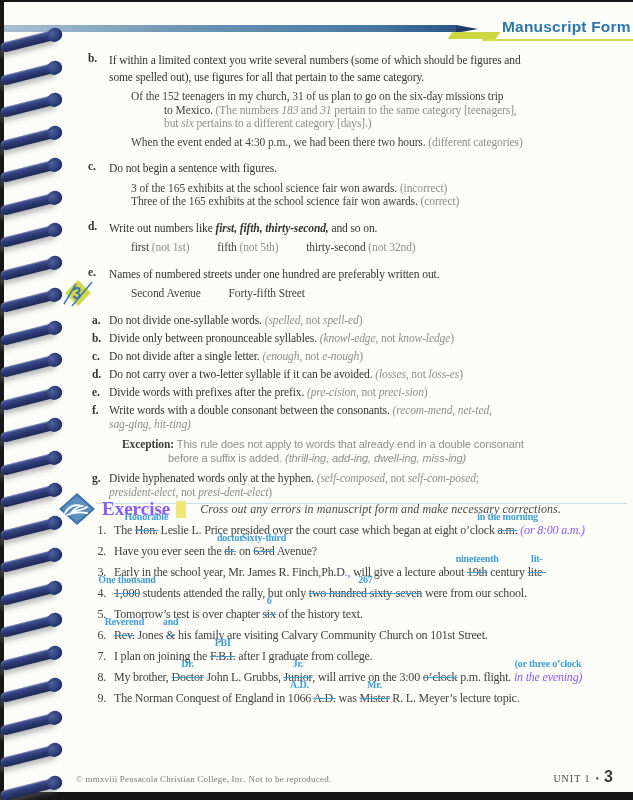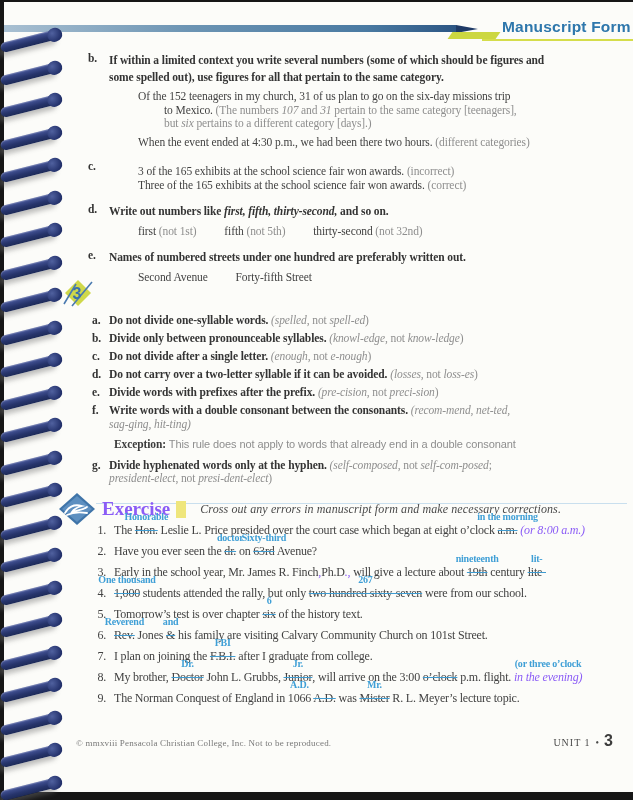--- a/index.html
+++ b/index.html
@@ -19,52 +19,52 @@
   .hbar{position:absolute;left:0;top:23px;width:452px;height:7px;
         background:linear-gradient(to right,#a9c0d2,#6d95b4 40%,#4a7aa2 80%,#2c5684);}
   .hbar-tip{position:absolute;left:452px;top:23px;width:0;height:0;
         border-top:4px solid transparent;border-bottom:4px solid transparent;border-left:22px solid #1e3a66;}
   .haccent{position:absolute;left:446px;top:30px;width:48px;height:7px;background:#ccd741;transform:skewX(-35deg);}
   .htitle{position:absolute;left:498px;top:16px;font-family:"Liberation Sans",sans-serif;
         font-weight:bold;font-size:15.5px;color:#2e77ac;letter-spacing:.2px;}
   .hline{position:absolute;left:478px;top:37px;right:0;height:2px;background:#d5dd4b;}
 
   
-  .s-h{font-weight:bold;color:#343434;}
+  .s-h{font-weight:normal;color:#343434;}
   .s-hi{font-weight:bold;font-style:italic;color:#343434;}
   .s-hx{font-weight:bold;color:#3c3c3c;}
   .s-r{color:#424242;}
   .s-g{color:#8e8e8e;}
   .s-gi{color:#8e8e8e;font-style:italic;}
 
   
   #rules{position:absolute;left:84px;top:50px;width:540px;font-size:11.5px;letter-spacing:-.1px;}
   .rule-item{display:flex;margin-bottom:11px;}
   .rule-label{width:21px;flex:none;font-weight:bold;color:#343434;}
   .rule-body{flex:1;}
   .h-line{line-height:16.5px;white-space:pre;}
   .ex-line{line-height:13.5px;white-space:pre;}
   .ex-group{margin-top:5px;}
-  .ind-1{margin-left:29px;}
+  .ind-1{margin-left:22px;}
   .ind-2{margin-left:55px;}
   .gap-top{margin-top:5px;}
 
   
   #sec3{position:absolute;left:58px;top:276px;width:566px;}
   .sec3-head{display:flex;align-items:center;}
   .badge{width:32px;height:30px;flex:none;margin-right:4px;}
   .sec3-title{font-weight:bold;font-size:13px;color:#3a6fad;letter-spacing:-.1px;}
   #divlist{margin-left:30px;margin-top:6px;font-size:11.5px;letter-spacing:-.1px;}
   .div-item{display:flex;margin-bottom:4.5px;}
   .div-label{width:17px;flex:none;font-weight:bold;color:#343434;}
   .div-body{flex:1;}
   .div-line{line-height:13.5px;white-space:pre;}
   .hang{margin-left:0px;}
   .exc-block{margin:7px 0 7px 0;}
-  .exc-l1{margin-left:22px;line-height:13.5px;white-space:pre;font-family:"Liberation Sans",sans-serif;font-size:11px;}
+  .exc-l1{margin-left:30px;line-height:13.5px;white-space:pre;font-family:"Liberation Sans",sans-serif;font-size:11px;}
   .exc-l2{margin-left:76px;line-height:13.5px;white-space:pre;font-family:"Liberation Sans",sans-serif;font-size:11px;}
   .exc-l1 .s-hx{font-family:"Liberation Serif",serif;font-size:11.5px;}
 
   
   .exline-rule{position:absolute;left:92px;top:501px;right:6px;height:1px;background:#c9dfee;}
   #exbanner{position:absolute;left:54px;top:492px;width:570px;height:30px;display:flex;align-items:center;}
   .exdiamond{width:38px;height:34px;flex:none;margin-right:6px;}
   .exword{font-family:"Liberation Serif",serif;font-weight:bold;font-size:19px;color:#8b5cf6;margin-right:6px;}
   .exhl{width:10px;height:17px;background:#efe67c;margin-right:14px;flex:none;}
   .exinstr{font-style:italic;font-size:12px;color:#4a4a4a;letter-spacing:.1px;}
@@ -76,21 +76,21 @@
   .ex-body{flex:1;}
   .ex-l{position:relative;line-height:21px;white-space:pre;color:#424242;}
   .t-t{color:#424242;}
   .t-x{color:#424242;text-decoration:line-through;text-decoration-color:#3f9bd0;}
   .t-a{color:#8b5cf6;font-style:italic;}
   .tok{position:relative;display:inline-block;}
   .tok .above{position:absolute;top:-8px;left:50%;transform:translateX(-50%);
        font-size:10px;font-weight:bold;font-style:normal;color:#3f9fd6;white-space:pre;line-height:10px;}
 
   
-  #footer{position:absolute;left:72px;right:12px;top:730px;display:flex;align-items:baseline;}
+  #footer{position:absolute;left:72px;right:12px;top:766px;display:flex;align-items:baseline;}
   .copyright{font-size:9px;color:#787878;letter-spacing:.2px;flex:1;}
   .unitwrap{display:flex;align-items:baseline;margin-right:8px;}
   .unit{font-size:10px;color:#4a4a4a;letter-spacing:1px;}
   .sep{font-size:10px;color:#4a4a4a;margin:0 5px;}
   .pgnum{font-size:16px;font-weight:bold;color:#3c3c3c;font-family:"Liberation Sans",sans-serif;}
 </style>
 </head>
 <body>
 
 <div class="page">
@@ -103,28 +103,29 @@
     <div class="hline"></div>
   </div>
 
   <div id="rules">
       <div class="rule-item">
         <div class="rule-label">b.</div>
         <div class="rule-body">
           <div class="h-line"><span class="s-h">If within a limited context you write several numbers (some of which should be figures and</span></div>
           <div class="h-line"><span class="s-h">some spelled out), use figures for all that pertain to the same category.</span></div>
           <div class="ex-line ind-1 ex-group"><span class="s-r">Of the 152 teenagers in my church, 31 of us plan to go on the six-day missions trip</span></div>
-          <div class="ex-line ind-2"><span class="s-r">to Mexico. </span><span class="s-g">(The numbers </span><span class="s-gi">107</span><span class="s-g"> and </span><span class="s-gi">31</span><span class="s-g"> pertain to the same category [teenagers],</span></div>
+          <div class="ex-line ind-2"><span class="s-r">to Mexico. </span><span class="s-g">(The numbers </span><span class="s-gi">183</span><span class="s-g"> and </span><span class="s-gi">31</span><span class="s-g"> pertain to the same category [teenagers],</span></div>
           <div class="ex-line ind-2"><span class="s-g">but </span><span class="s-gi">six</span><span class="s-g"> pertains to a different category [days].)</span></div>
           <div class="ex-line ind-1 gap-top"><span class="s-r">When the event ended at 4:30 p.m., we had been there two hours. </span><span class="s-g">(different categories)</span></div>
         </div>
       </div>
       <div class="rule-item">
         <div class="rule-label">c.</div>
         <div class="rule-body">
+          <div class="h-line"><span class="s-h">Do not begin a sentence with figures.</span></div>
           <div class="ex-line ind-1 ex-group"><span class="s-r">3 of the 165 exhibits at the school science fair won awards. </span><span class="s-g">(incorrect)</span></div>
           <div class="ex-line ind-1"><span class="s-r">Three of the 165 exhibits at the school science fair won awards. </span><span class="s-g">(correct)</span></div>
         </div>
       </div>
       <div class="rule-item">
         <div class="rule-label">d.</div>
         <div class="rule-body">
           <div class="h-line"><span class="s-h">Write out numbers like </span><span class="s-hi">first, fifth, thirty-second,</span><span class="s-h"> and so on.</span></div>
           <div class="ex-line ind-1 ex-group"><span class="s-r">first </span><span class="s-g">(not 1st)</span><span class="s-r">          </span><span class="s-r">fifth </span><span class="s-g">(not 5th)</span><span class="s-r">          </span><span class="s-r">thirty-second </span><span class="s-g">(not 32nd)</span></div>
         </div>
@@ -179,20 +180,21 @@
         </div>
         <div class="div-item">
           <div class="div-label">f.</div>
           <div class="div-body">
             <div class="div-line"><span class="s-h">Write words with a double consonant between the consonants. </span><span class="s-gi">(recom-mend, net-ted,</span></div>
             <div class="div-line hang"><span class="s-gi">sag-ging, hit-ting)</span></div>
           </div>
         </div>
         <div class="exc-block">
           <div class="exc-l1"><span class="s-hx">Exception: </span><span class="s-g">This rule does not apply to words that already end in a double consonant</span></div>
+          <div class="exc-l2"><span class="s-g">before a suffix is added. </span><span class="s-gi">(thrill-ing, add-ing, dwell-ing, miss-ing)</span></div>
         </div>
         <div class="div-item">
           <div class="div-label">g.</div>
           <div class="div-body">
             <div class="div-line"><span class="s-h">Divide hyphenated words only at the hyphen. </span><span class="s-gi">(self-composed</span><span class="s-g">, not </span><span class="s-gi">self-com-posed</span><span class="s-g">;</span></div>
             <div class="div-line hang"><span class="s-gi">president-elect</span><span class="s-g">, not </span><span class="s-gi">presi-dent-elect</span><span class="s-g">)</span></div>
           </div>
         </div>
       </div>
   </div>

